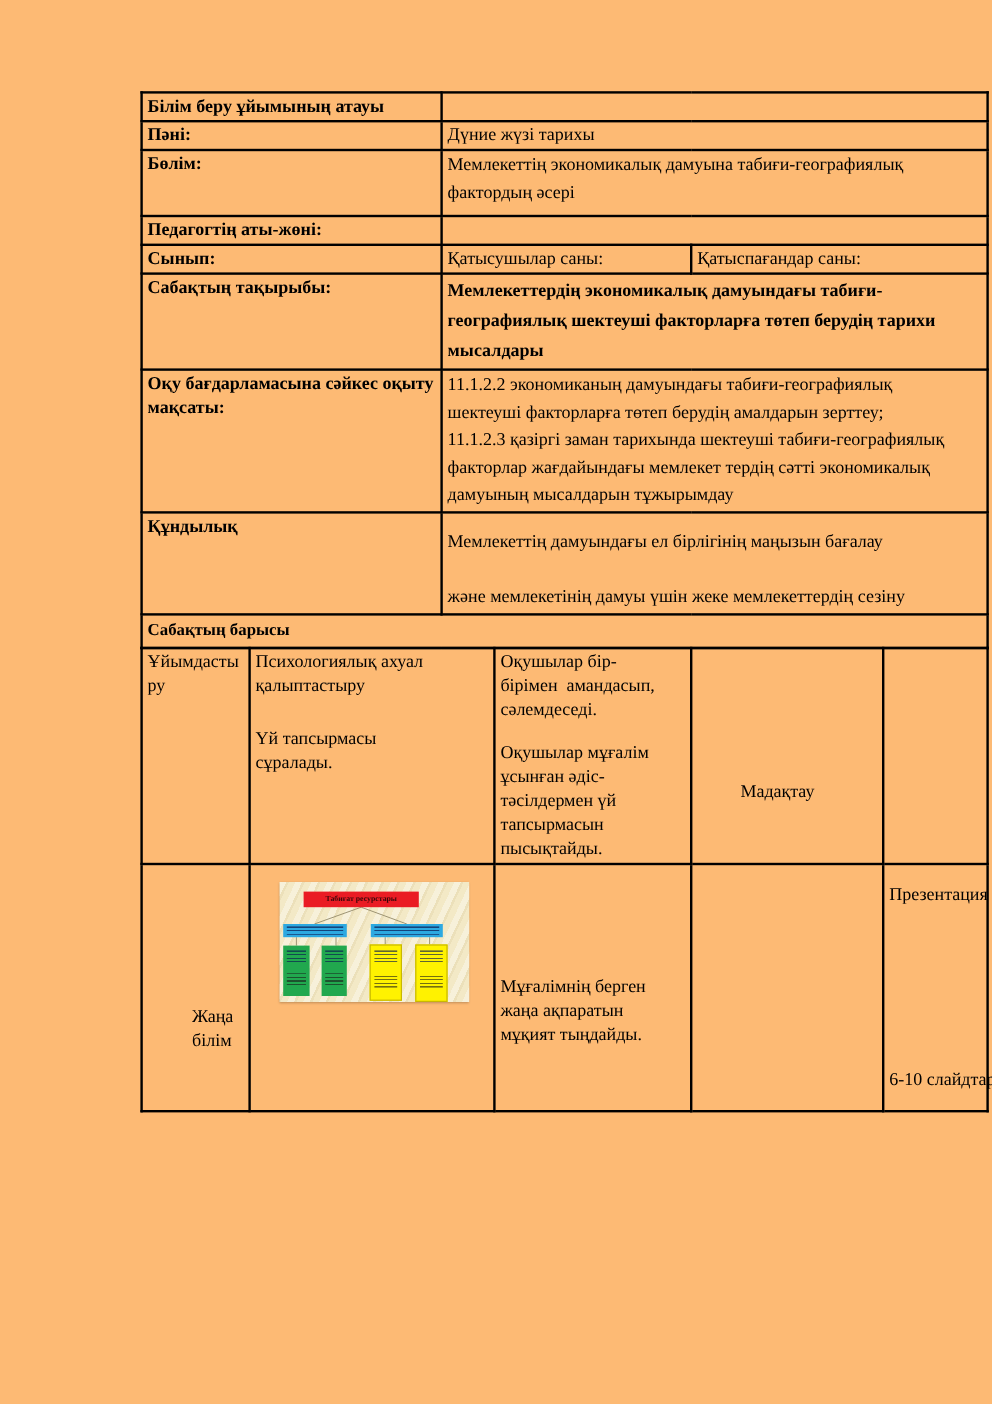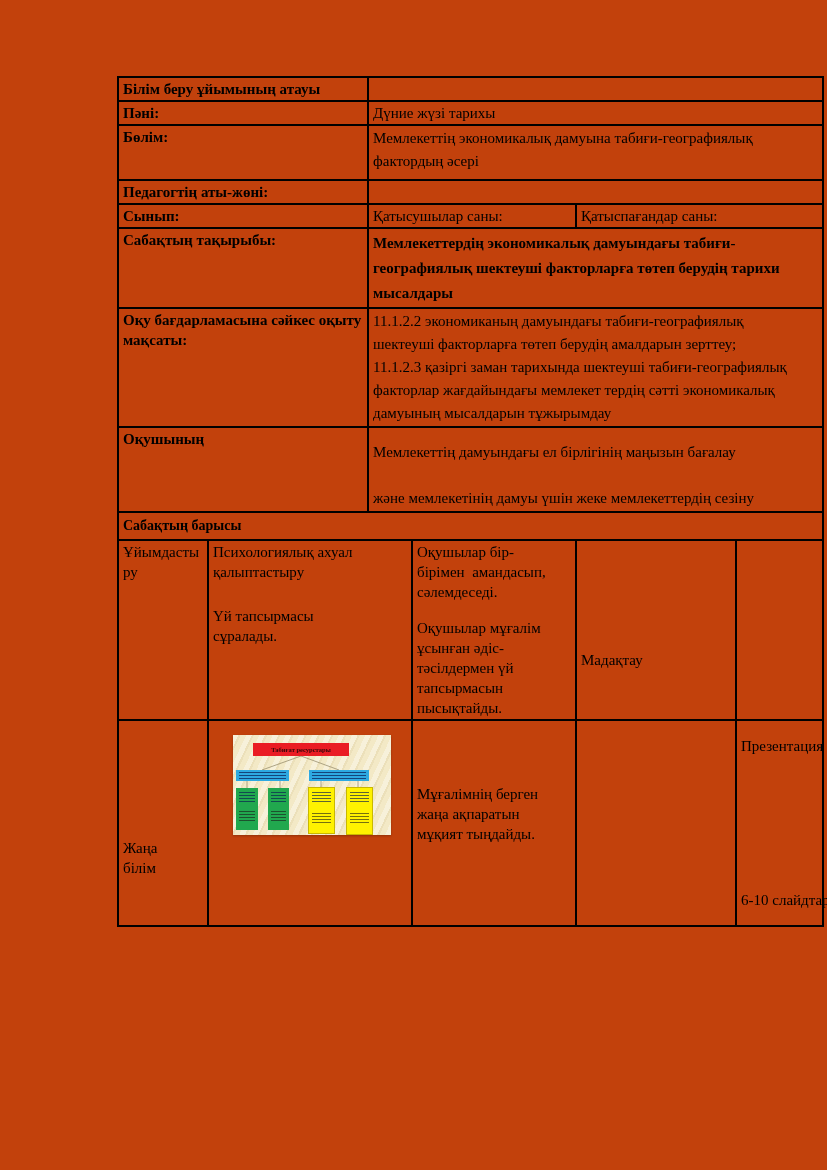--- a/index.html
+++ b/index.html
@@ -1,17 +1,17 @@
 <!DOCTYPE html>
 <html><head>
 <meta charset="utf-8">
 <style>
   html,body{margin:0;padding:0;background:#e9e9e9;}
   .page{
-    position:relative;width:827px;height:1170px;background:#c2410c;
+    position:relative;width:827px;height:1170px;background:#fdba74;
     overflow:hidden;font-family:"Liberation Serif",serif;color:#000;
   }
   .tables{position:absolute;left:117px;top:76px;width:708px;}
   table{border-collapse:collapse;table-layout:fixed;width:705px;}
   .t2{margin-top:-2px;}
   td{
     border:2px solid #000;vertical-align:top;padding:1px 4px;
     font-size:15px;line-height:20px;overflow:hidden;word-wrap:break-word;
   }
   .lab{font-weight:bold;}
@@ -23,23 +23,23 @@
   .t2 td{line-height:20px;}
   .t2 .hdr td{line-height:21px;}
   .brk{word-break:break-all;}
   .ovis{overflow:visible;}
   .nowrap{white-space:nowrap;}
   .rel{position:relative;}
   .mt12{margin-top:12px;}
   .mt14{margin-top:14px;}
   .mt16{margin-top:16px;}
   .mt24{margin-top:24px;}
-  .mt62{margin-top:62px;}
-  .mt108{margin-top:108px;}
-  .mt116{margin-top:116px;}
+  .mt62{margin-top:91px;}
+  .mt108{margin-top:108px;margin-left:36px;}
+  .mt116{margin-top:116px;margin-left:37px;}
   .mt134{margin-top:134px;}
 
   
   .diagram{
     position:absolute;left:24px;top:14px;width:158px;height:100px;
     background-color:#f3e9c6;
     background-image:repeating-linear-gradient(115deg,rgba(255,255,255,.35) 0 5px,rgba(214,197,150,.25) 5px 7px,transparent 7px 12px);
     box-shadow:0 1px 2px rgba(0,0,0,.25);
   }
   .dlines{position:absolute;left:0;top:0;width:158px;height:100px;}
@@ -114,21 +114,21 @@
         <td class="lab">Оқу бағдарламасына сәйкес оқыту мақсаты:</td>
         <td colspan="2" class="ml">
           <div class="pre">11.1.2.2 экономиканың дамуындағы табиғи-географиялық
 шектеуші факторларға төтеп берудің амалдарын зерттеу;
 11.1.2.3 қазіргі заман тарихында шектеуші табиғи-географиялық
 факторлар жағдайындағы мемлекет тердің сәтті экономикалық
 дамуының мысалдарын тұжырымдау</div>
         </td>
       </tr>
       <tr style="height:73px">
-        <td class="lab">Оқушының</td>
+        <td class="lab">Құндылық</td>
         <td colspan="2" class="ml">
           <div class="pre mt12">Мемлекеттің дамуындағы ел бірлігінің маңызын бағалау
 
 және мемлекетінің дамуы үшін жеке мемлекеттердің сезіну</div>
         </td>
       </tr>
       <tr style="height:26px">
         <td colspan="3" class="lab course">Сабақтың барысы</td>
       </tr>
     </tbody>

